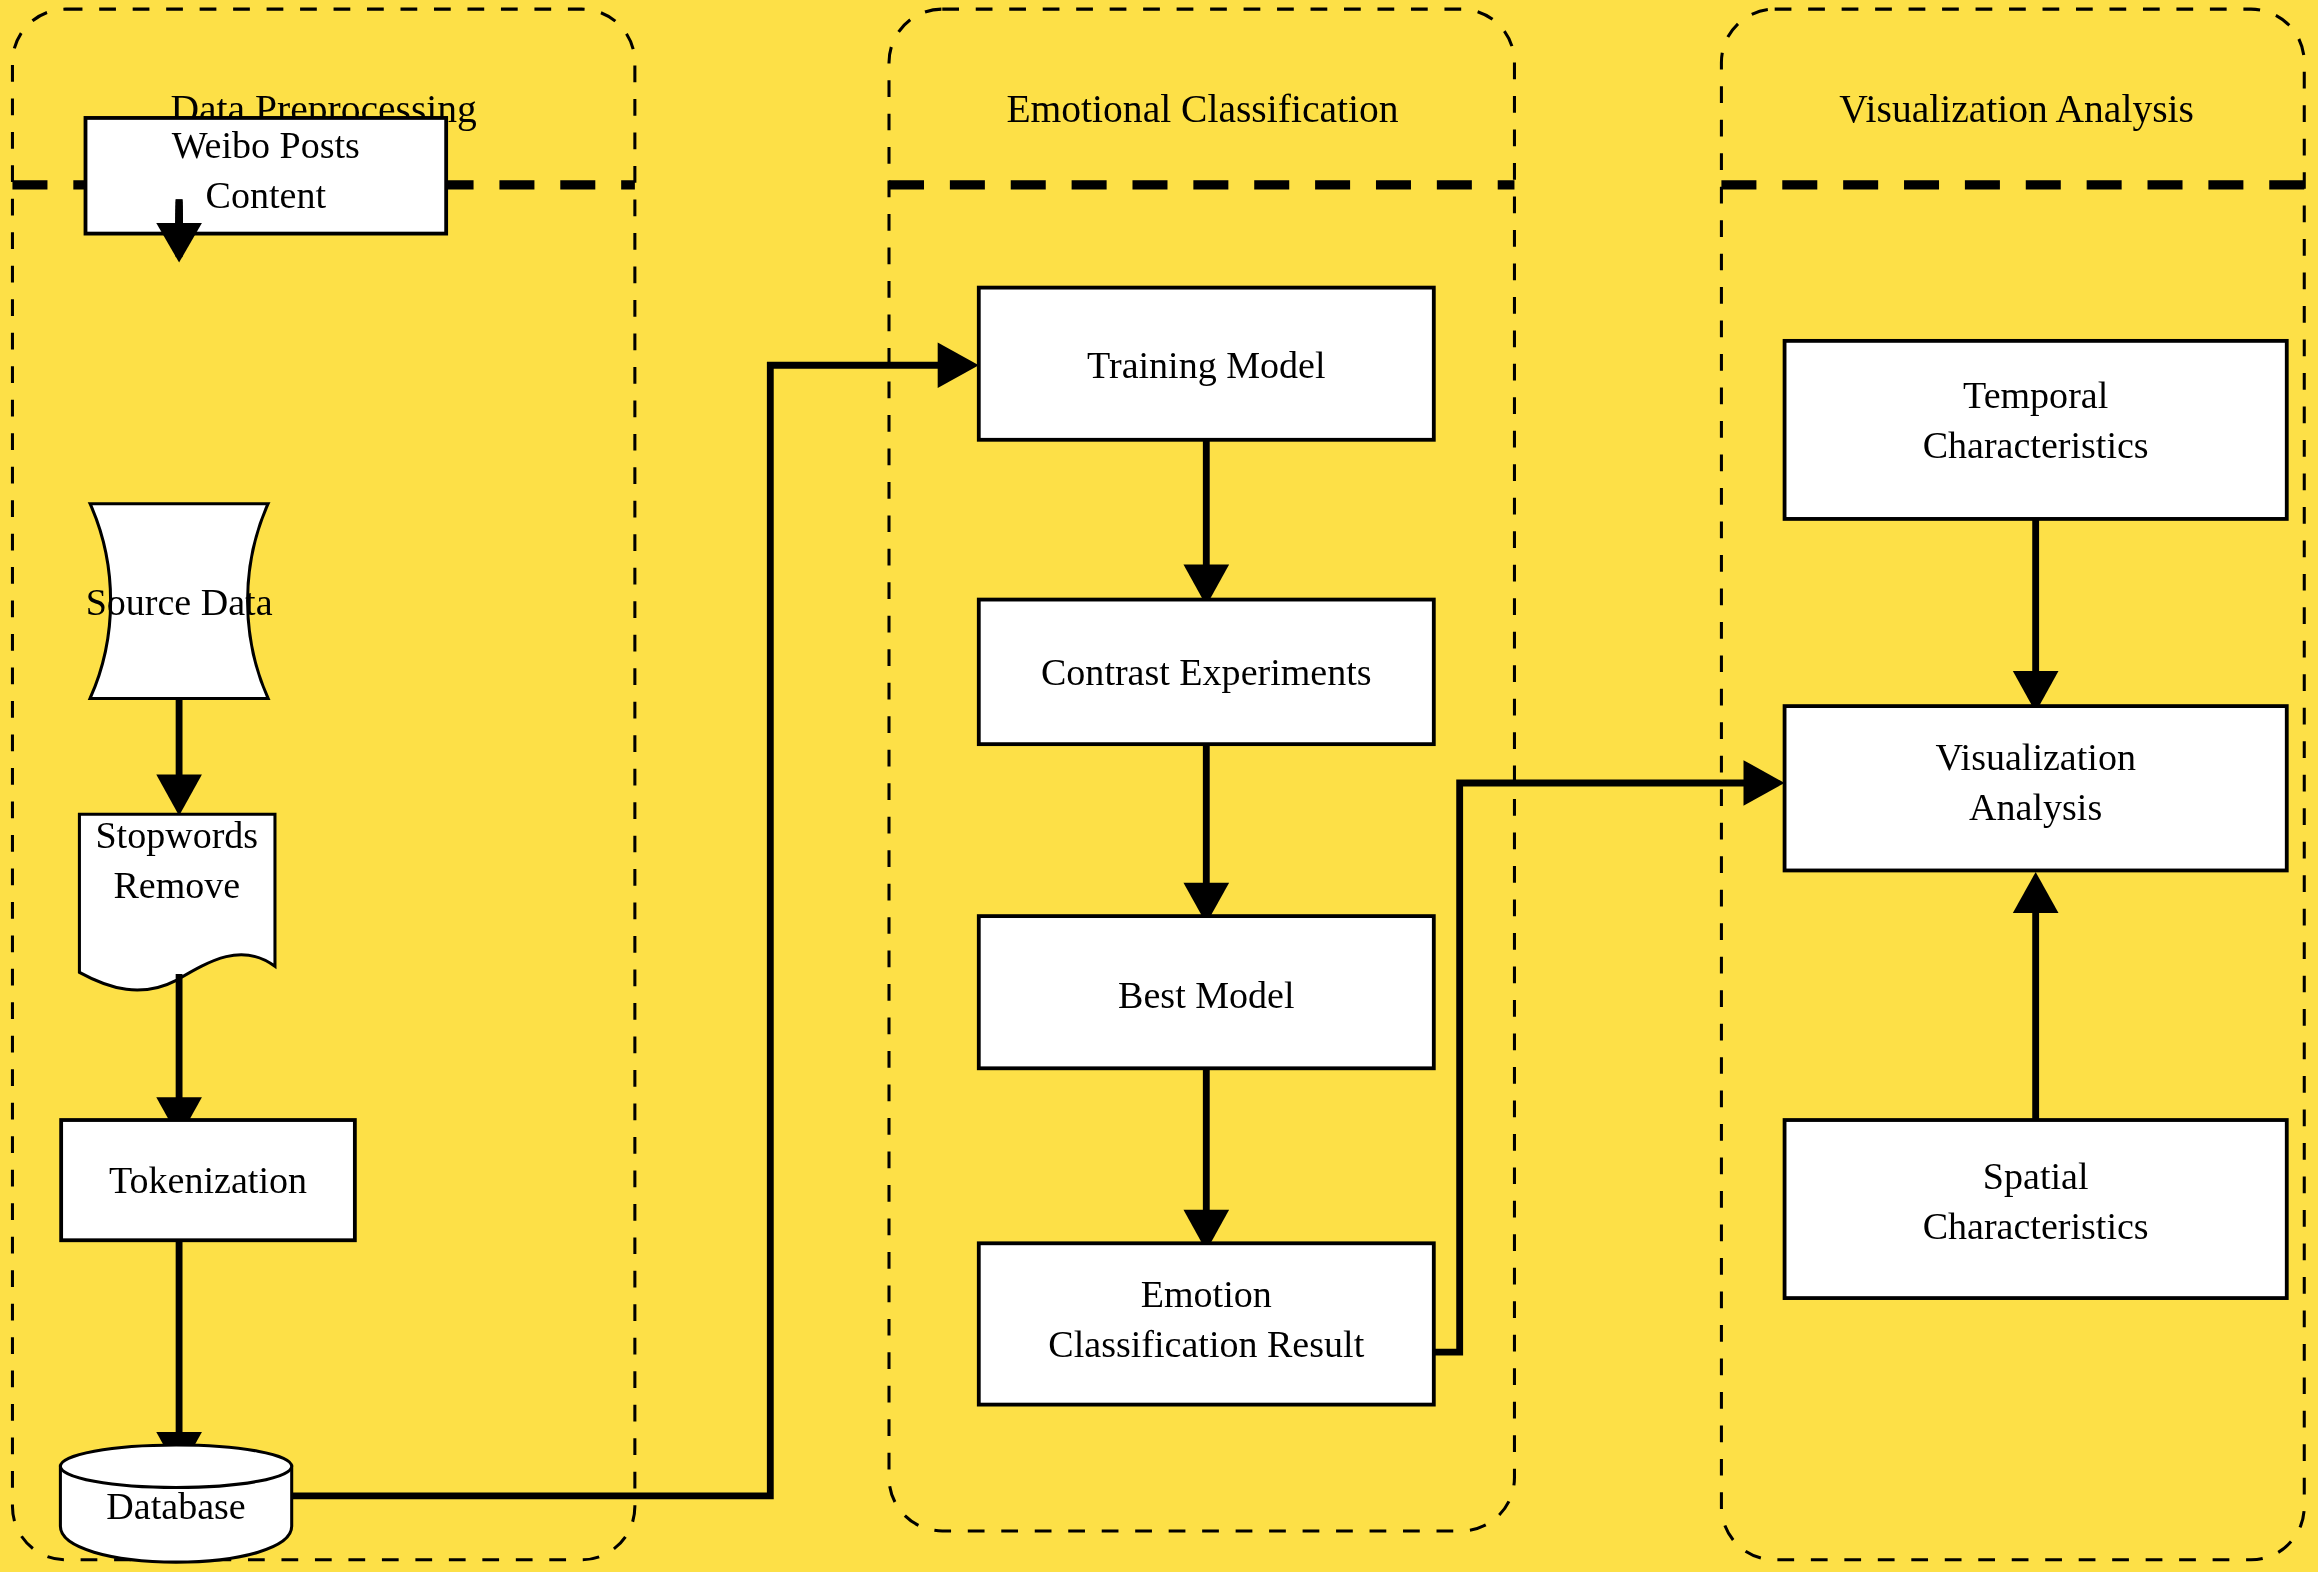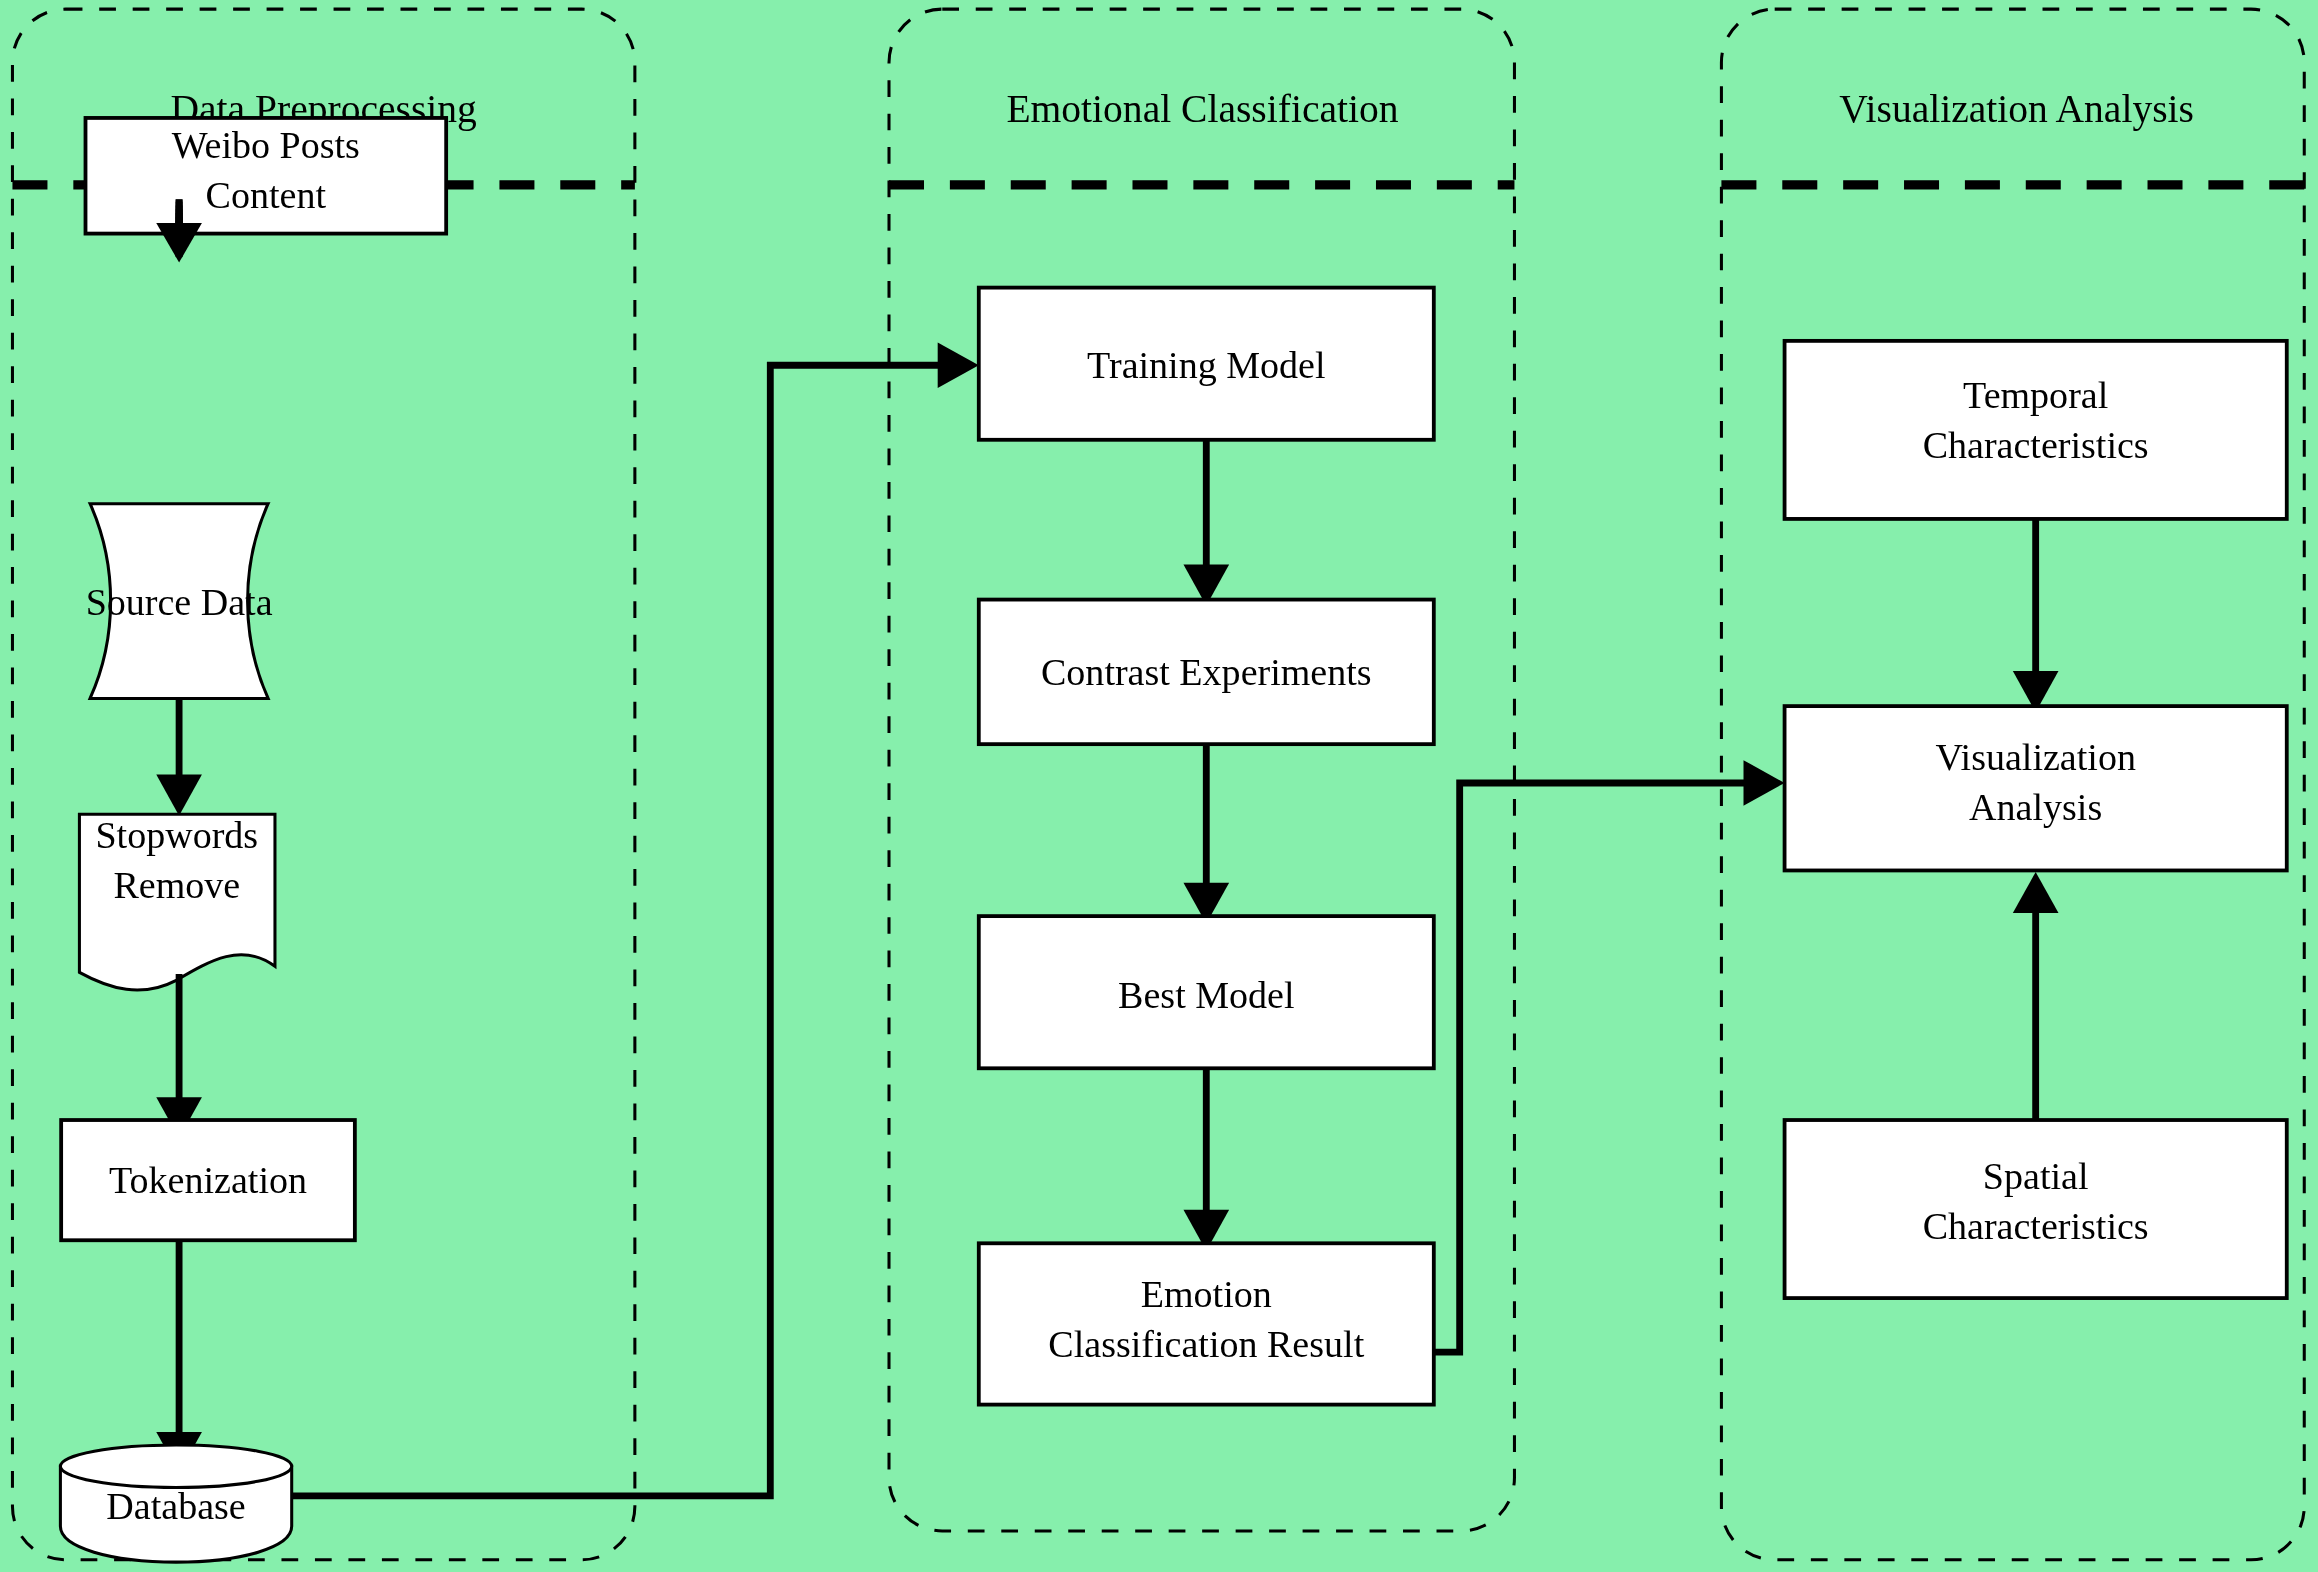--- a/index.html
+++ b/index.html
@@ -4,21 +4,21 @@
 <style>
   html, body {
     margin: 0;
     padding: 0;
     background: #ffffff;
   }
   #canvas {
     position: relative;
     width: 2319px;
     height: 1572px;
-    background: #86efac;
+    background: #fde047;
     font-family: "Liberation Serif", "DejaVu Serif", serif;
   }
   svg#diagram {
     position: absolute;
     top: 0;
     left: 0;
     width: 2319px;
     height: 1572px;
     display: block;
   }

